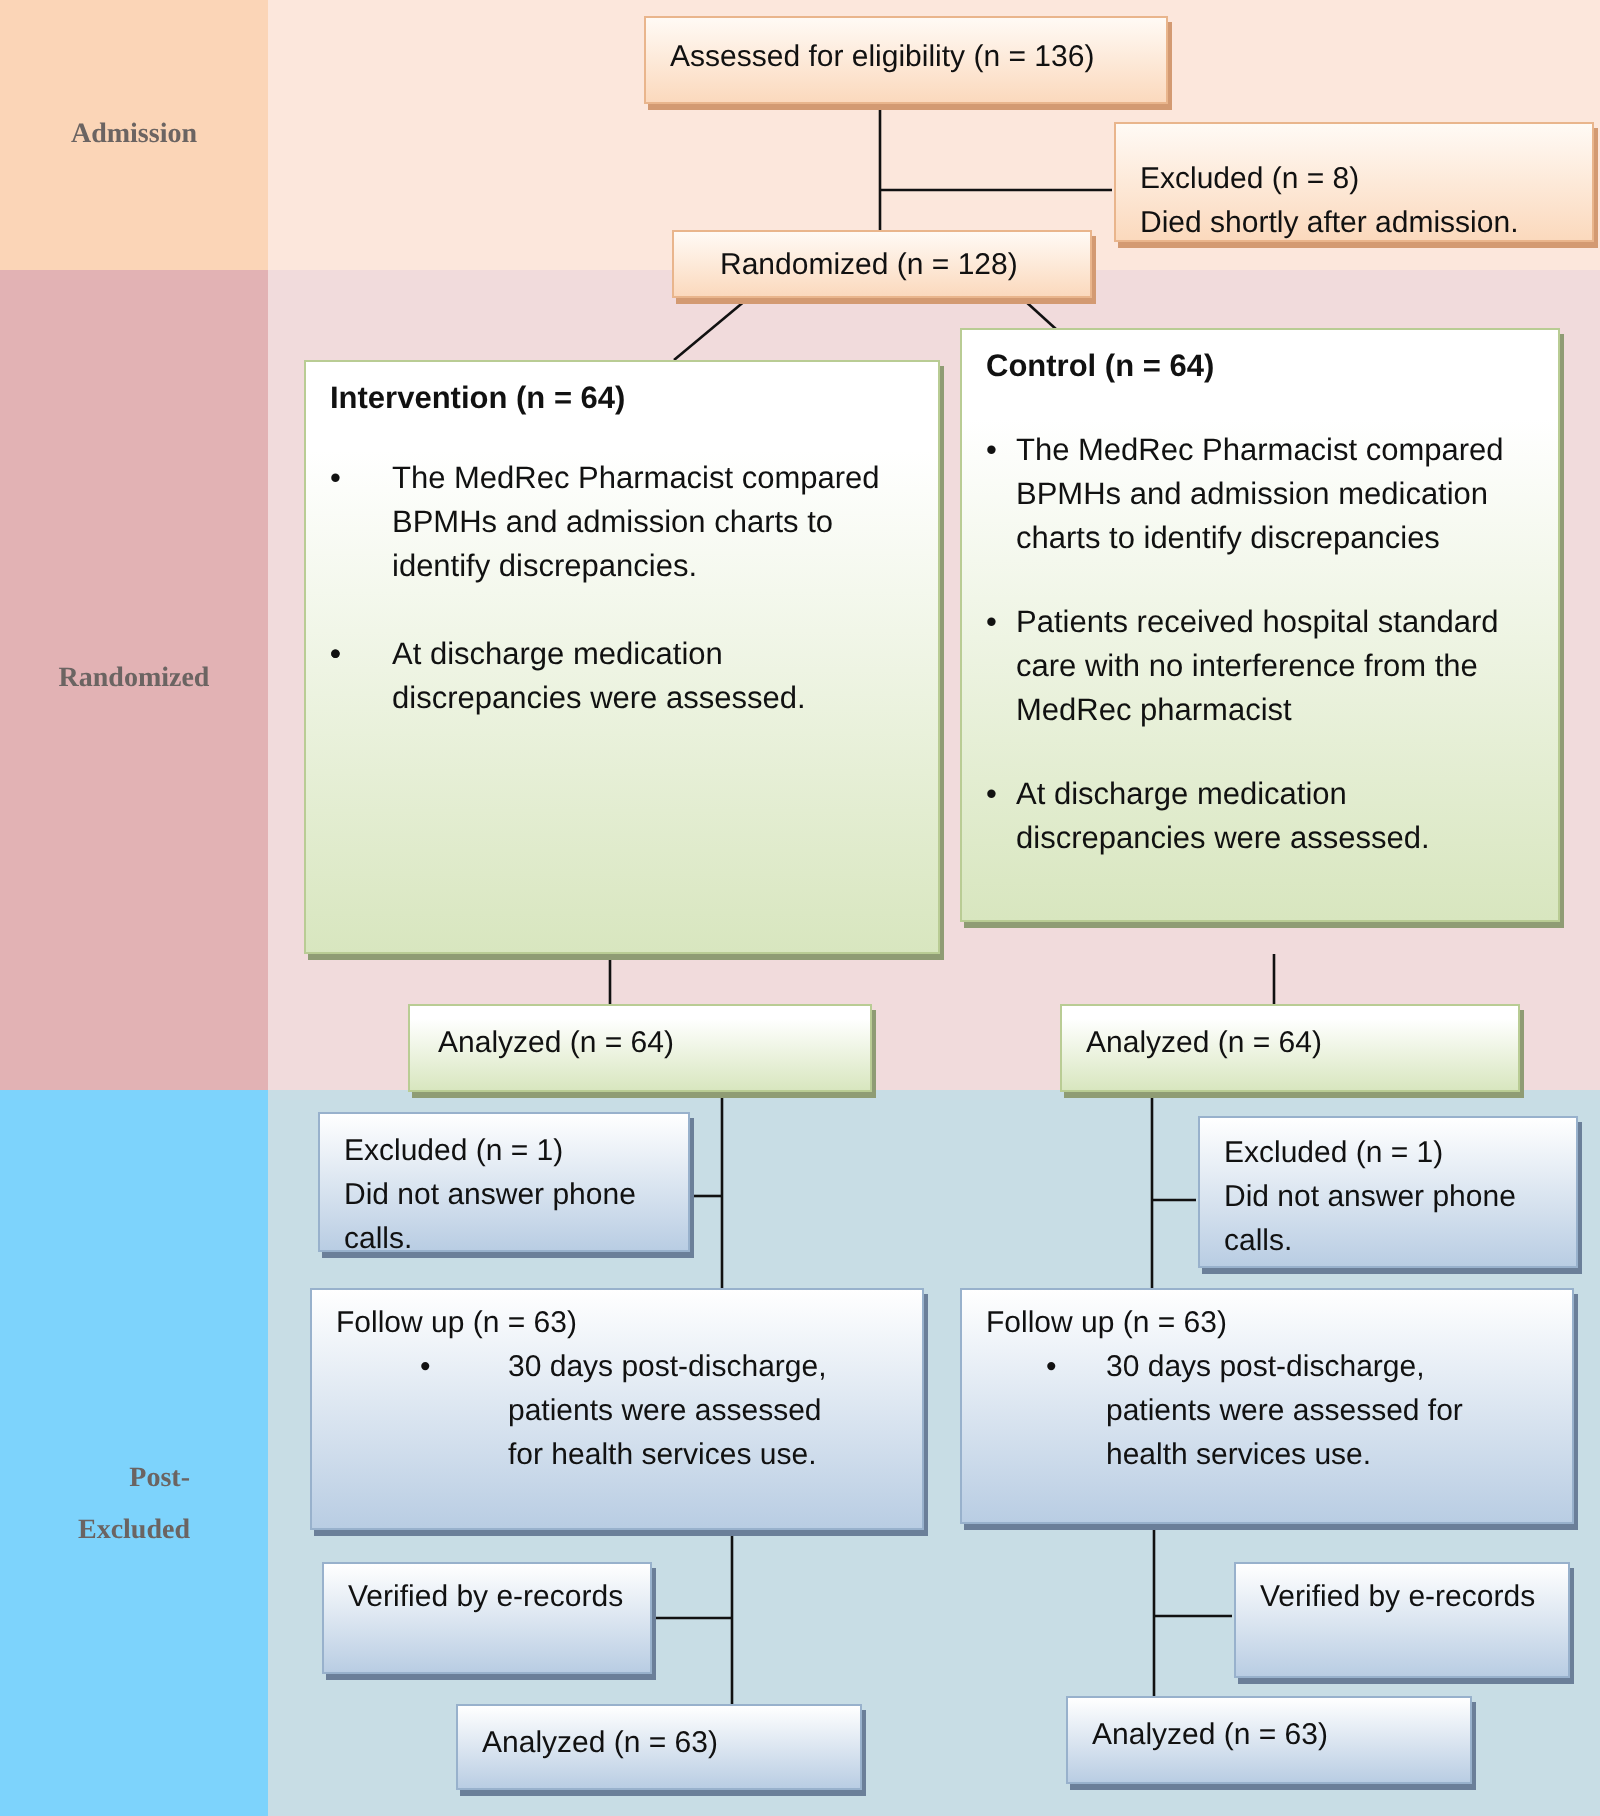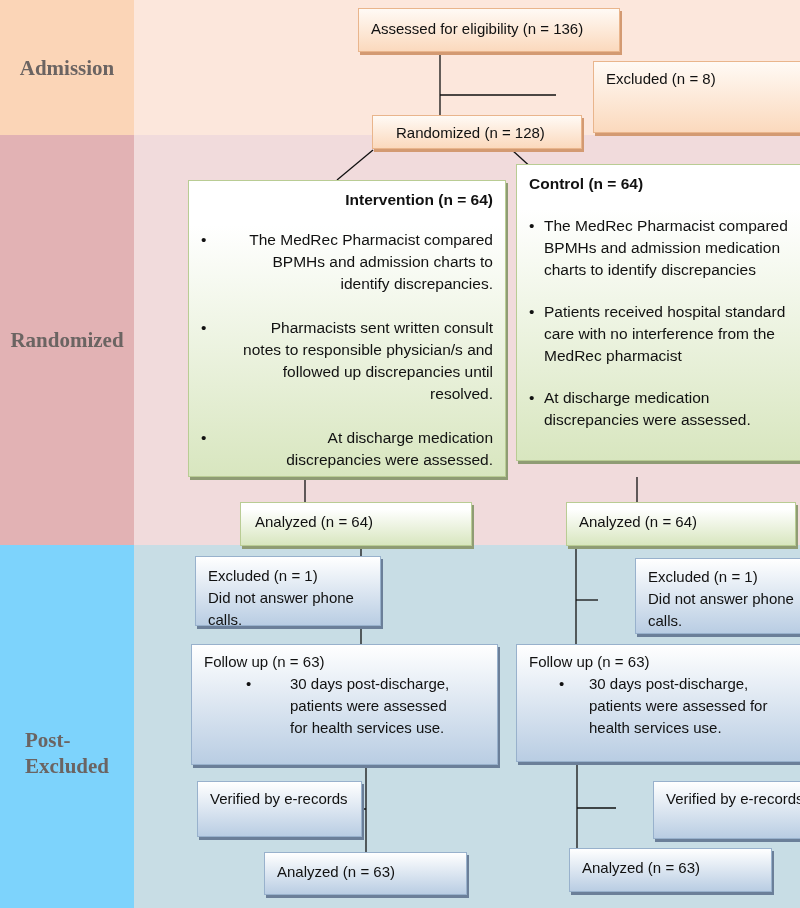--- a/index.html
+++ b/index.html
@@ -1,20 +1,20 @@
 <!DOCTYPE html>
 <html><head>
 <meta charset="utf-8">
 <style>
   html, body { margin:0; padding:0; }
   body { width:800px; height:908px; position:relative; overflow:hidden; background:#ffffff; font-family:"Liberation Sans", sans-serif; }
-  .band-label { position:absolute; left:0; width:134px; display:flex; align-items:center; justify-content:center; text-align:left;
-    font-family:"Liberation Serif", serif; font-weight:bold; font-size:21px; color:#6b6462; line-height:26px; }
+  .band-label { position:absolute; left:0; width:134px; display:flex; align-items:center; justify-content:center; text-align:right;
+    font-family:"Liberation Serif", serif; font-weight:bold; font-size:14px; color:#6b6462; line-height:26px; }
   .band-area { position:absolute; left:134px; width:666px; }
-  .box { position:absolute; box-sizing:border-box; font-size:15px; color:#111; line-height:22px;margin-left:36px; }
+  .box { position:absolute; box-sizing:border-box; font-size:15px; color:#111; line-height:22px; }
   .orange { background:linear-gradient(#fffaf5, #fbd9bd); border:1px solid #e9b58c; box-shadow:2px 3px 0 #d39a72; }
   .green { background:linear-gradient(#ffffff 15%, #d8e6bf); border:1px solid #b9cc94; box-shadow:2px 3px 0 #8f9c74; }
   .blue { background:linear-gradient(#ffffff, #b9cde3); border:1px solid #98b1cc; box-shadow:2px 3px 0 #6b7f99; }
   .bold { font-weight:bold; }
   svg.connectors { position:absolute; left:0; top:0; }
   ul.b { margin:0; padding:0; list-style:none; }
   ul.b li { position:relative; }
 </style>
 </head>
 <body>
@@ -48,32 +48,33 @@
     <line x1="366" y1="765" x2="366" y2="852"></line>
     <line x1="326" y1="809" x2="366" y2="809"></line>
     <line x1="577" y1="762" x2="577" y2="848"></line>
     <line x1="577" y1="808" x2="616" y2="808"></line>
   </g>
 </svg>
 
 <div class="box orange" style="left:322px;top:8px;width:262px;height:44px;padding:9px 12px;">
   <span>Assessed for eligibility (n = 136)</span>
 </div>
-<div class="box orange" style="left:557px;top:61px;width:240px;height:72px;padding:6px 12px;line-height:22px;">
+<div class="box orange" style="left:557px;top:61px;width:240px;height:60px;padding:17px 12px;line-height:22px;">
   <div>Excluded (n = 8)</div>
+  <div>Died shortly after admission.</div>
 </div>
 <div class="box orange" style="left:336px;top:115px;width:210px;height:34px;padding:6px 0 0 23px;">
   <span>Randomized (n = 128)</span>
 </div>
 
-<div class="box green" style="left:152px;top:180px;width:318px;height:297px;padding:8px 12px 0 12px;font-size:15.5px;text-align:right;">
+<div class="box green" style="left:152px;top:180px;width:318px;height:297px;padding:8px 12px 0 12px;font-size:15.5px;">
   <div class="bold" style="margin-bottom:18px;">Intervention (n = 64)</div>
   <ul class="b">
     <li style="padding-left:31px;margin-bottom:22px;"><span style="position:absolute;left:0;">•</span><span>The MedRec Pharmacist compared BPMHs and admission charts to identify discrepancies.</span></li>
-    <li style="padding-left:31px;margin-bottom:22px;"><span style="position:absolute;left:0;">•</span><span>Pharmacists sent written consult notes to responsible physician/s and followed up discrepancies until resolved.</span></li>
+    <li style="padding-left:31px;margin-bottom:22px;"><span style="position:absolute;left:0;">•</span></li>
     <li style="padding-left:31px;"><span style="position:absolute;left:0;">•</span><span>At discharge medication discrepancies were assessed.</span></li>
   </ul>
 </div>
 
 <div class="box green" style="left:204px;top:502px;width:232px;height:44px;padding:8px 14px;">
   <span>Analyzed (n = 64)</span>
 </div>
 
 <div class="box blue" style="left:159px;top:556px;width:186px;height:70px;padding:8px 12px 0 12px;overflow:hidden;">
   <div>Excluded (n = 1)</div>

